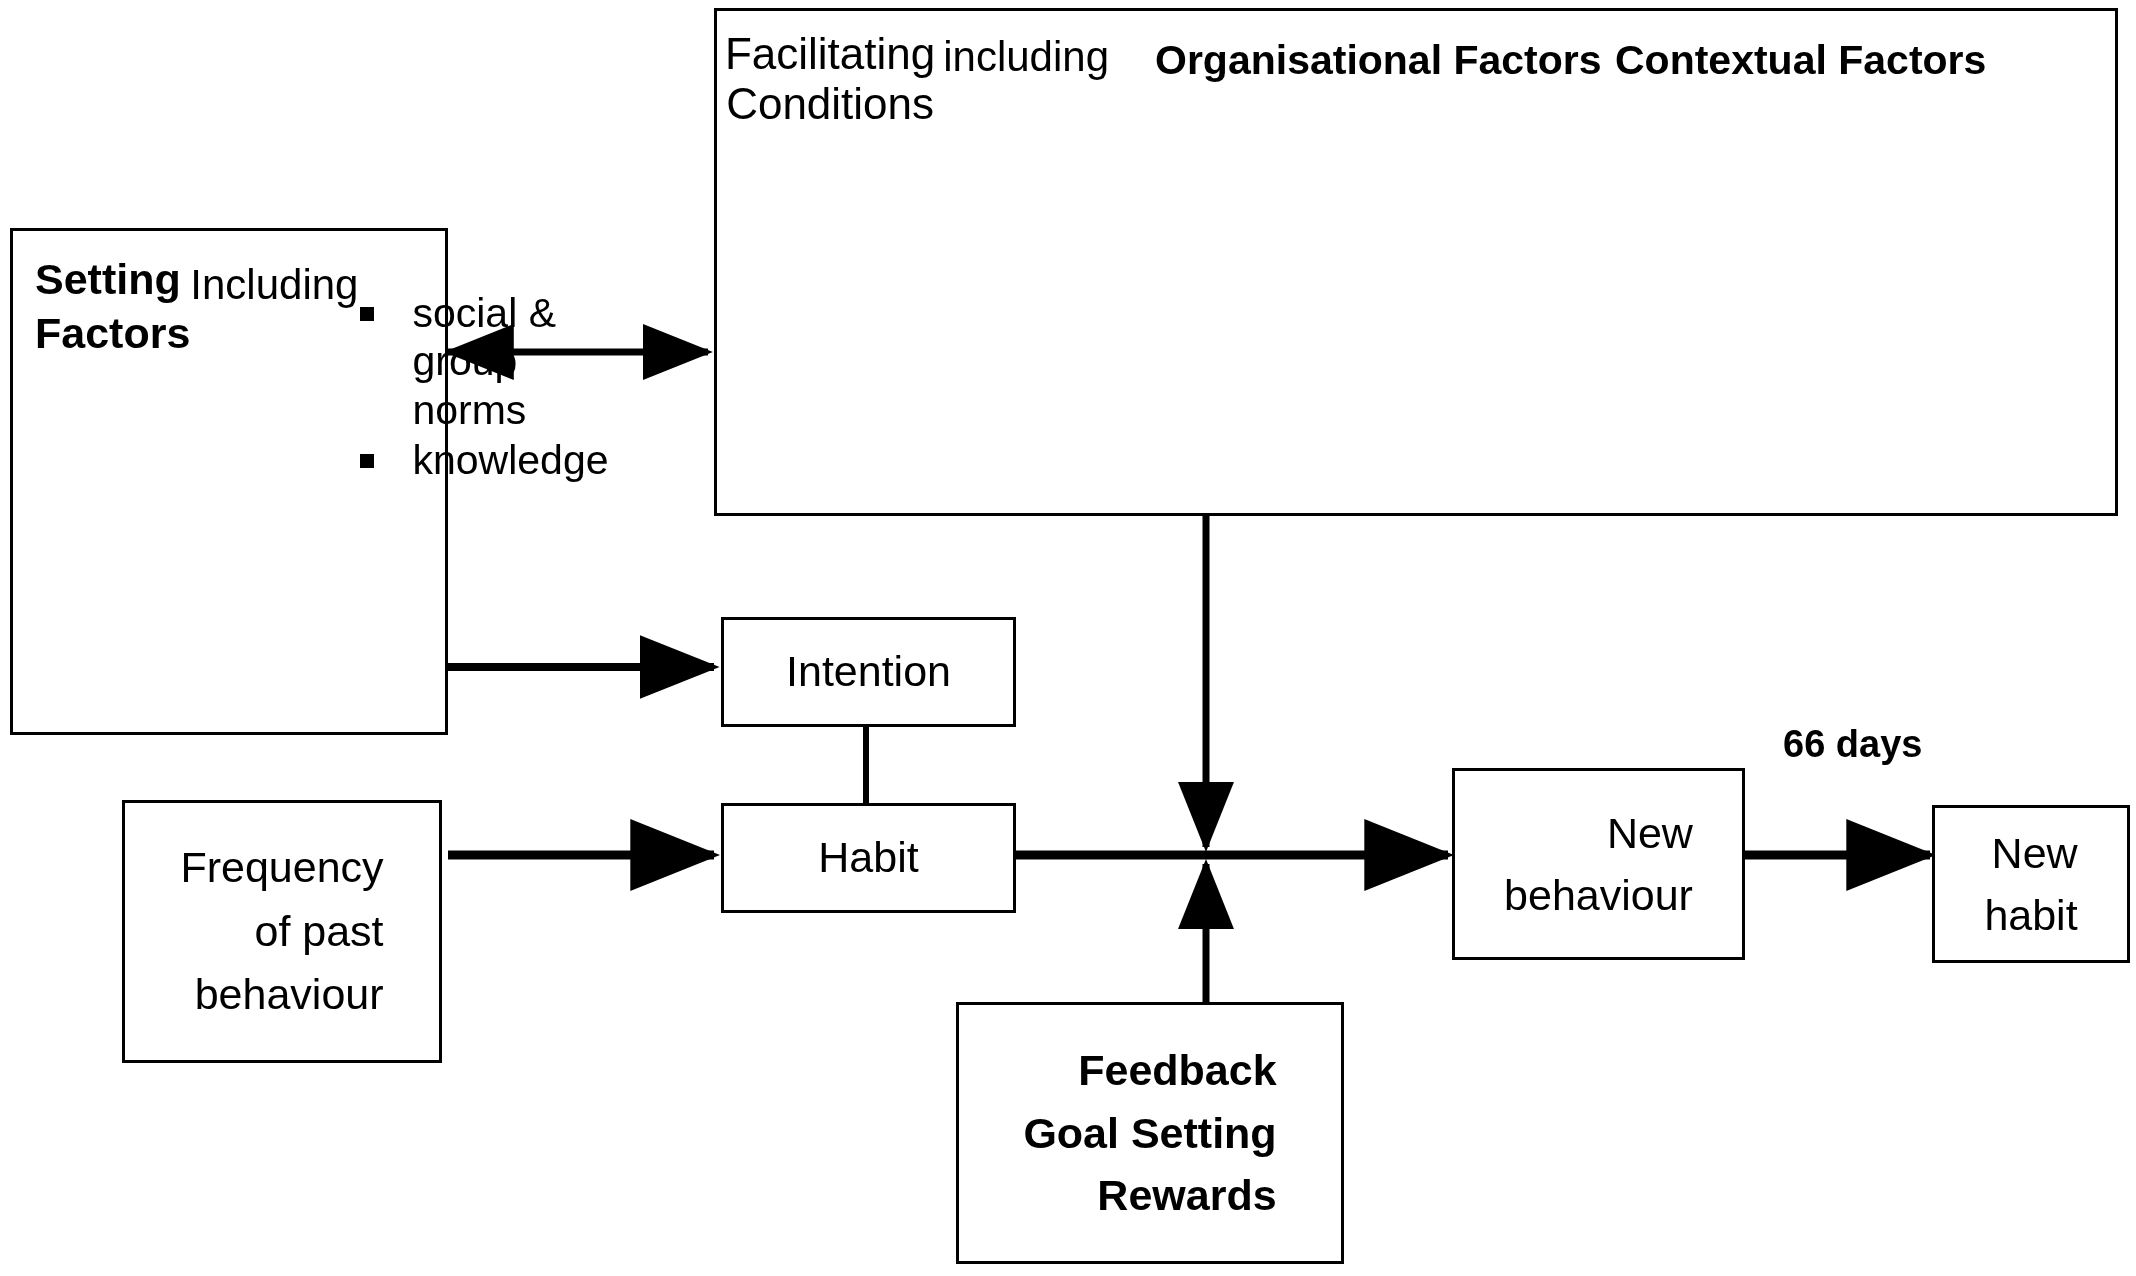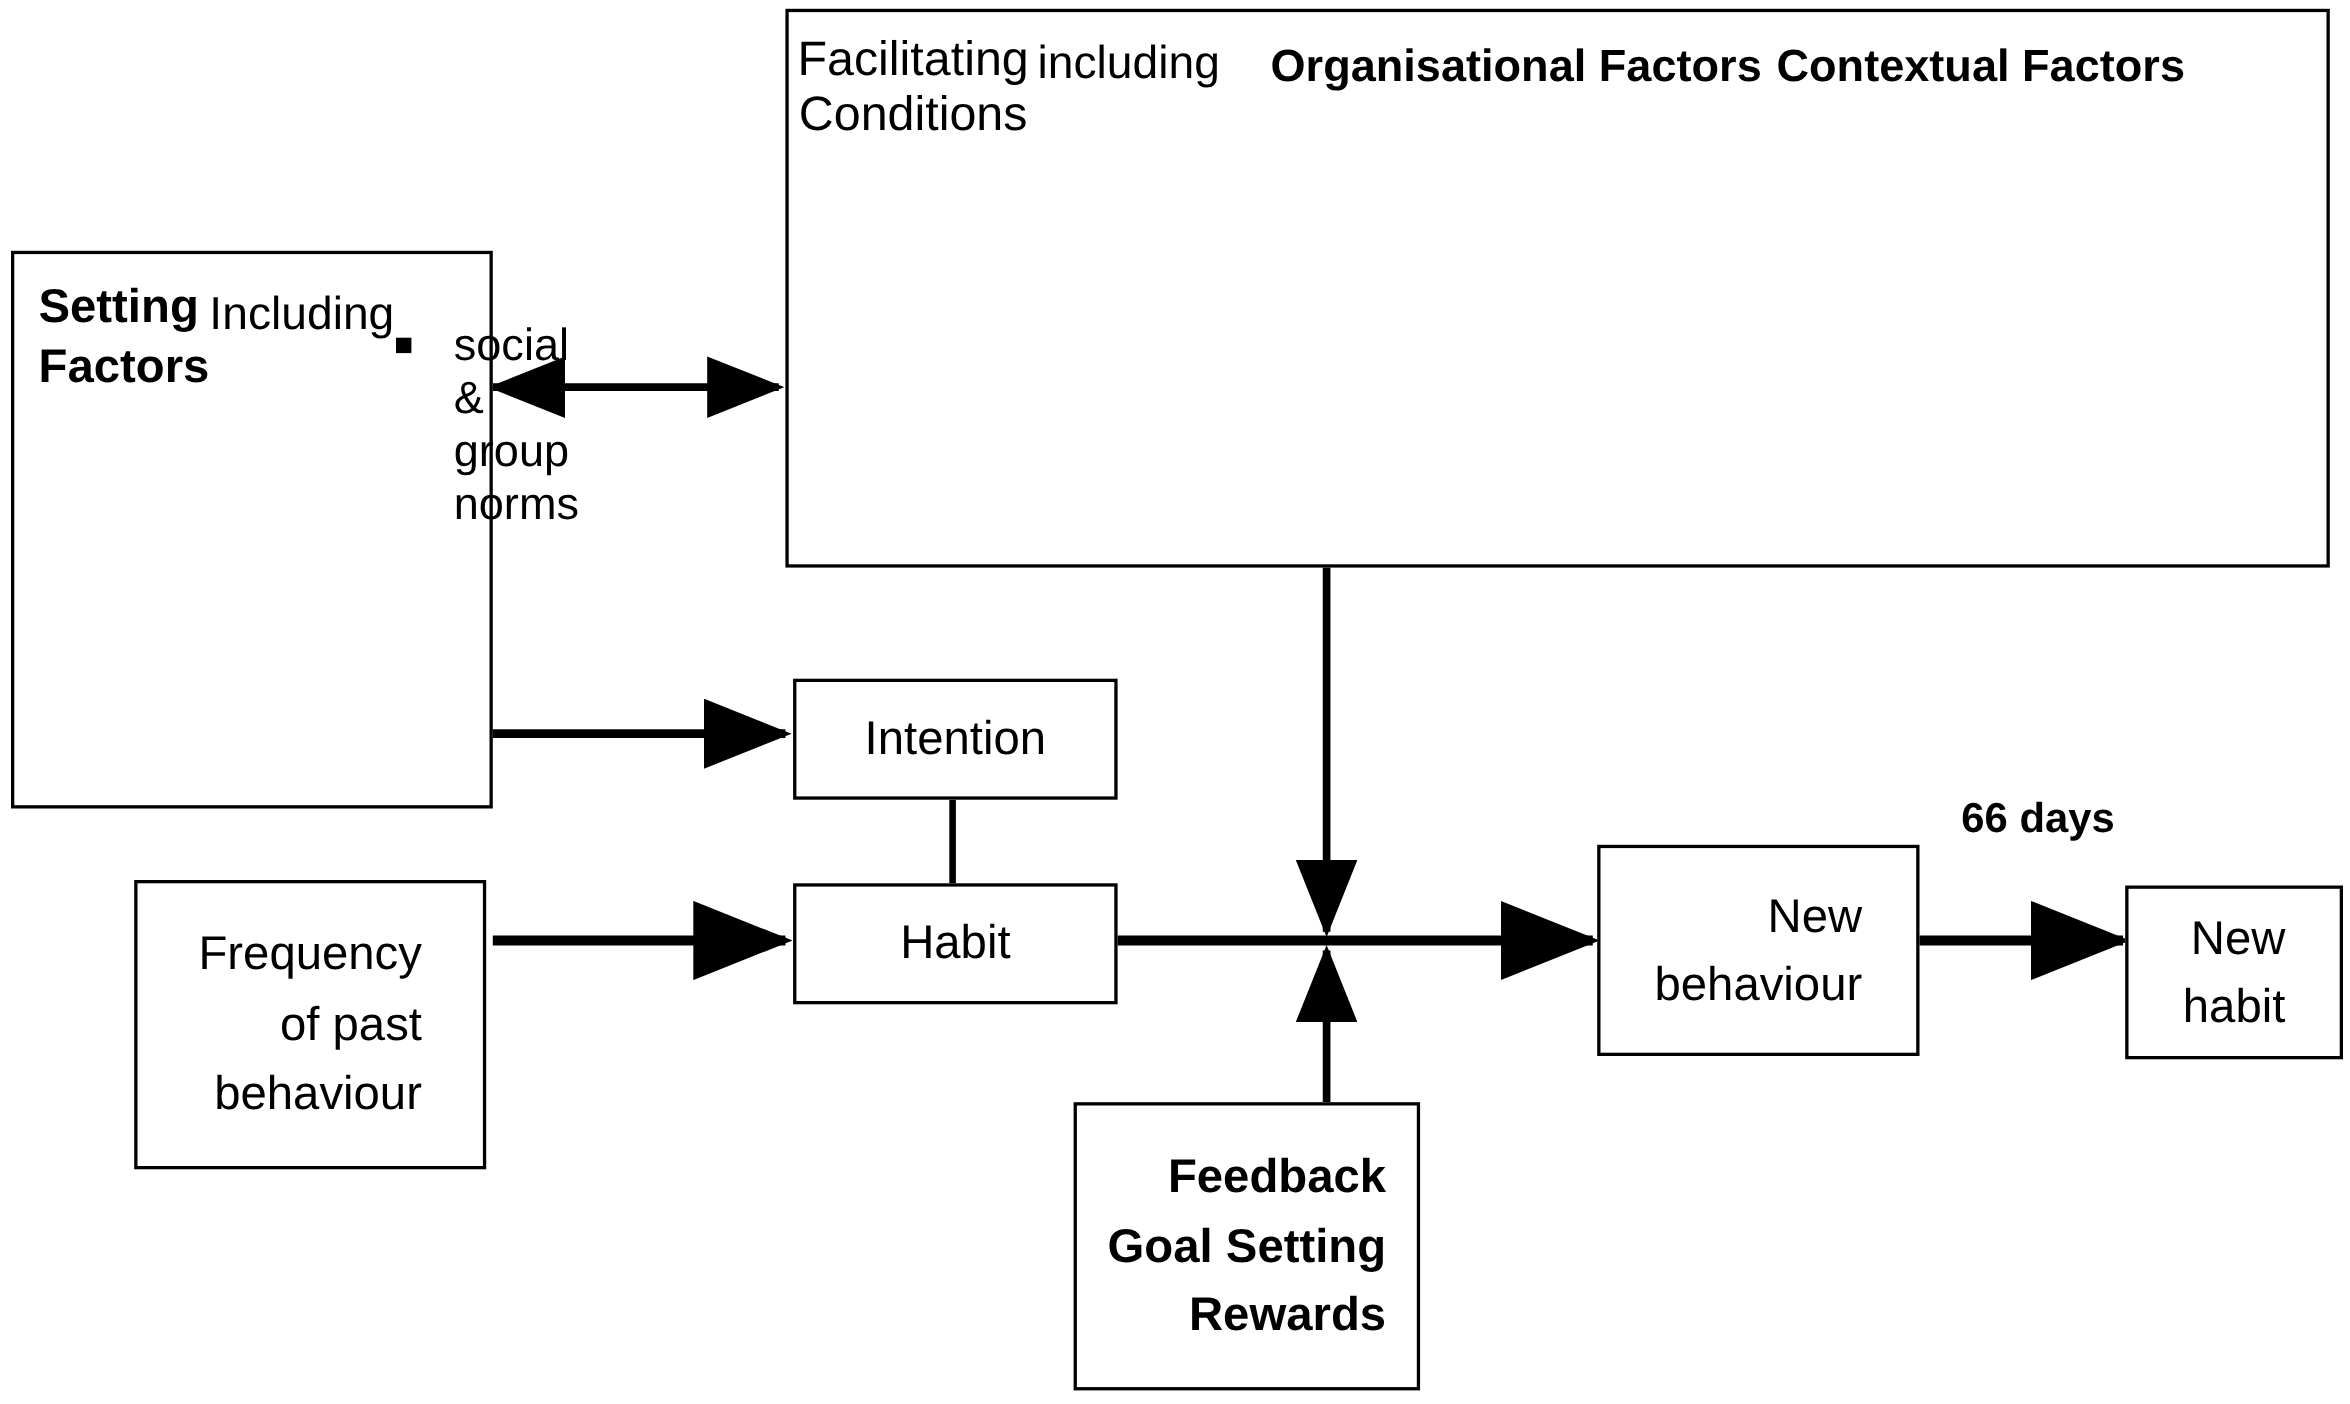--- a/index.html
+++ b/index.html
@@ -194,20 +194,21 @@
       </div>
     </div>
   </div>
 
   <div class="node" id="social-box" style="left:10px; top:228px; width:438px; height:507px;">
     <div class="sf-title">Setting Factors</div>
     <div class="sf-including">Including</div>
     <ul class="blist">
       <li>social &amp;
 group norms</li>
+      <li>knowledge</li>
     </ul>
   </div>
 
   <div class="node" style="left:721px; top:617px; width:295px; height:110px;">
     <div class="node-label">Intention</div>
   </div>
 
   <div class="node" style="left:721px; top:803px; width:295px; height:110px;">
     <div class="node-label">Habit</div>
   </div>
@@ -221,21 +222,21 @@
   <div class="node" style="left:1452px; top:768px; width:293px; height:192px;">
     <div class="node-label" style="line-height:1.45;">New
 behaviour</div>
   </div>
 
   <div class="node" style="left:1932px; top:805px; width:198px; height:158px;">
     <div class="node-label" style="line-height:1.45;">New
 habit</div>
   </div>
 
-  <div class="node" style="left:976px; top:1002px; width:315px; height:262px;">
+  <div class="node" style="left:956px; top:1002px; width:388px; height:262px;">
     <div class="node-label bold">Feedback
 Goal Setting
 Rewards</div>
   </div>
 
   <div class="free-label" style="left:1783px; top:723px;">66 days</div>
 
 </div>
 
 </body></html>

